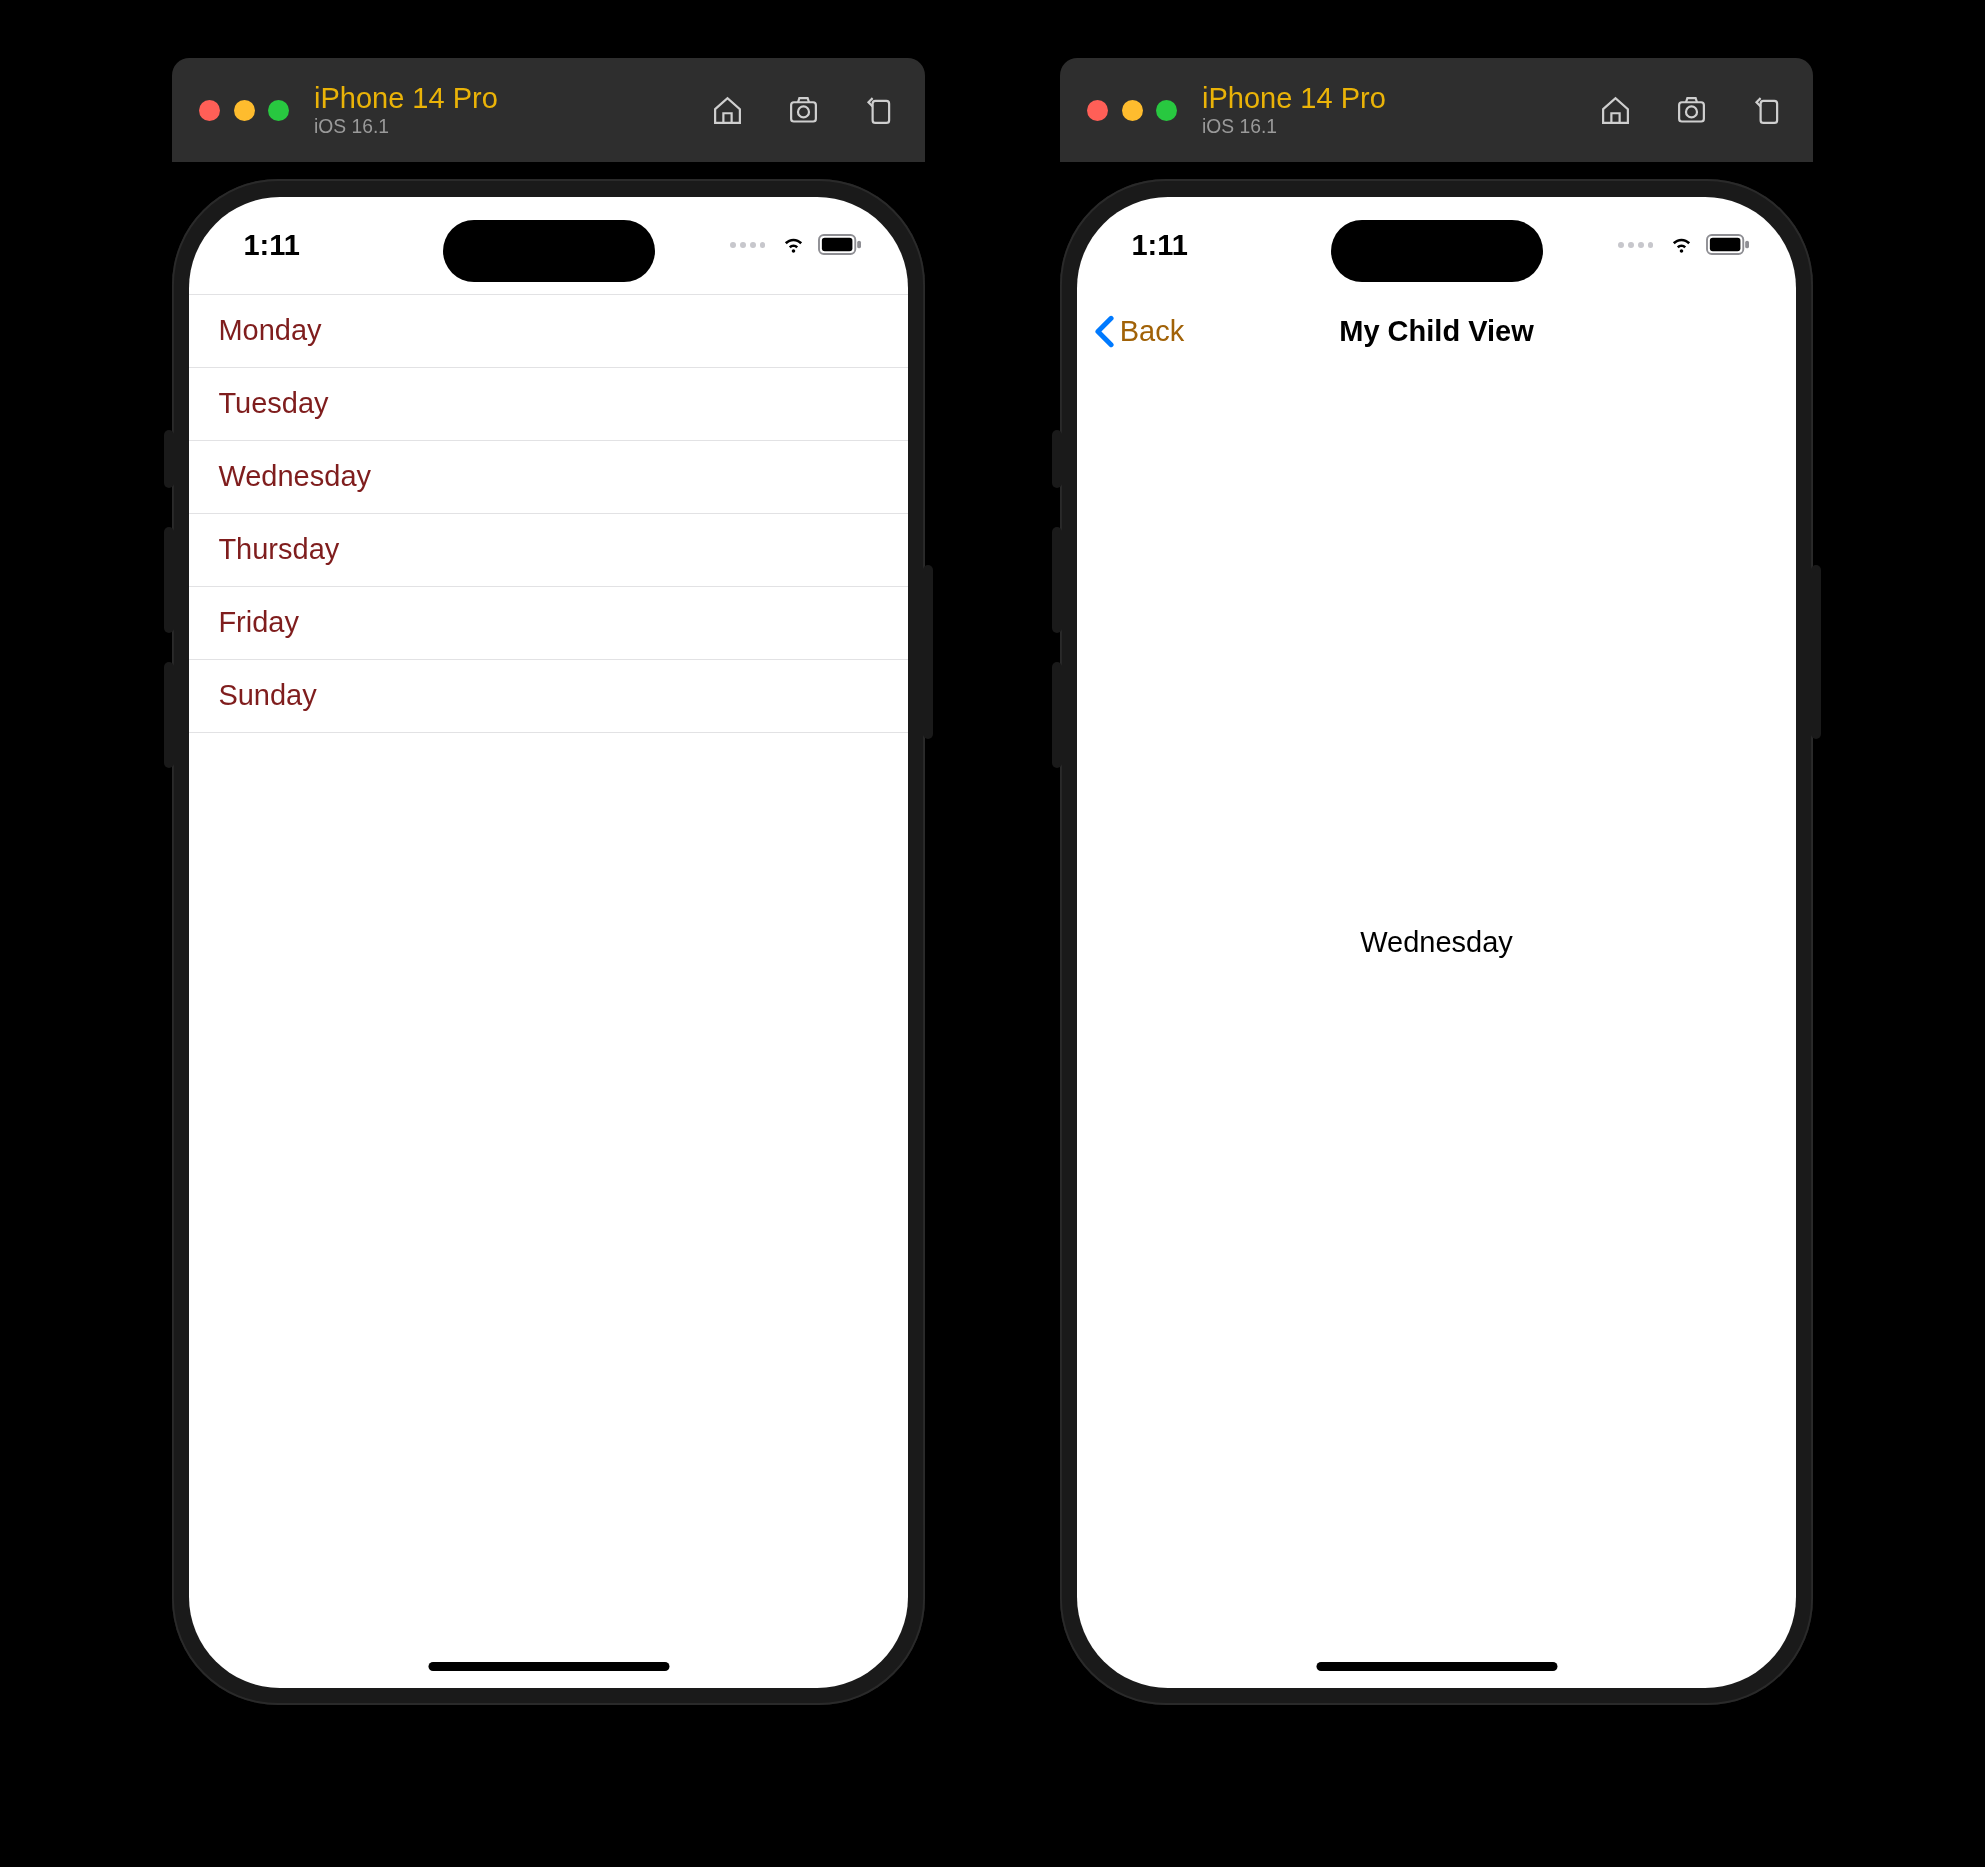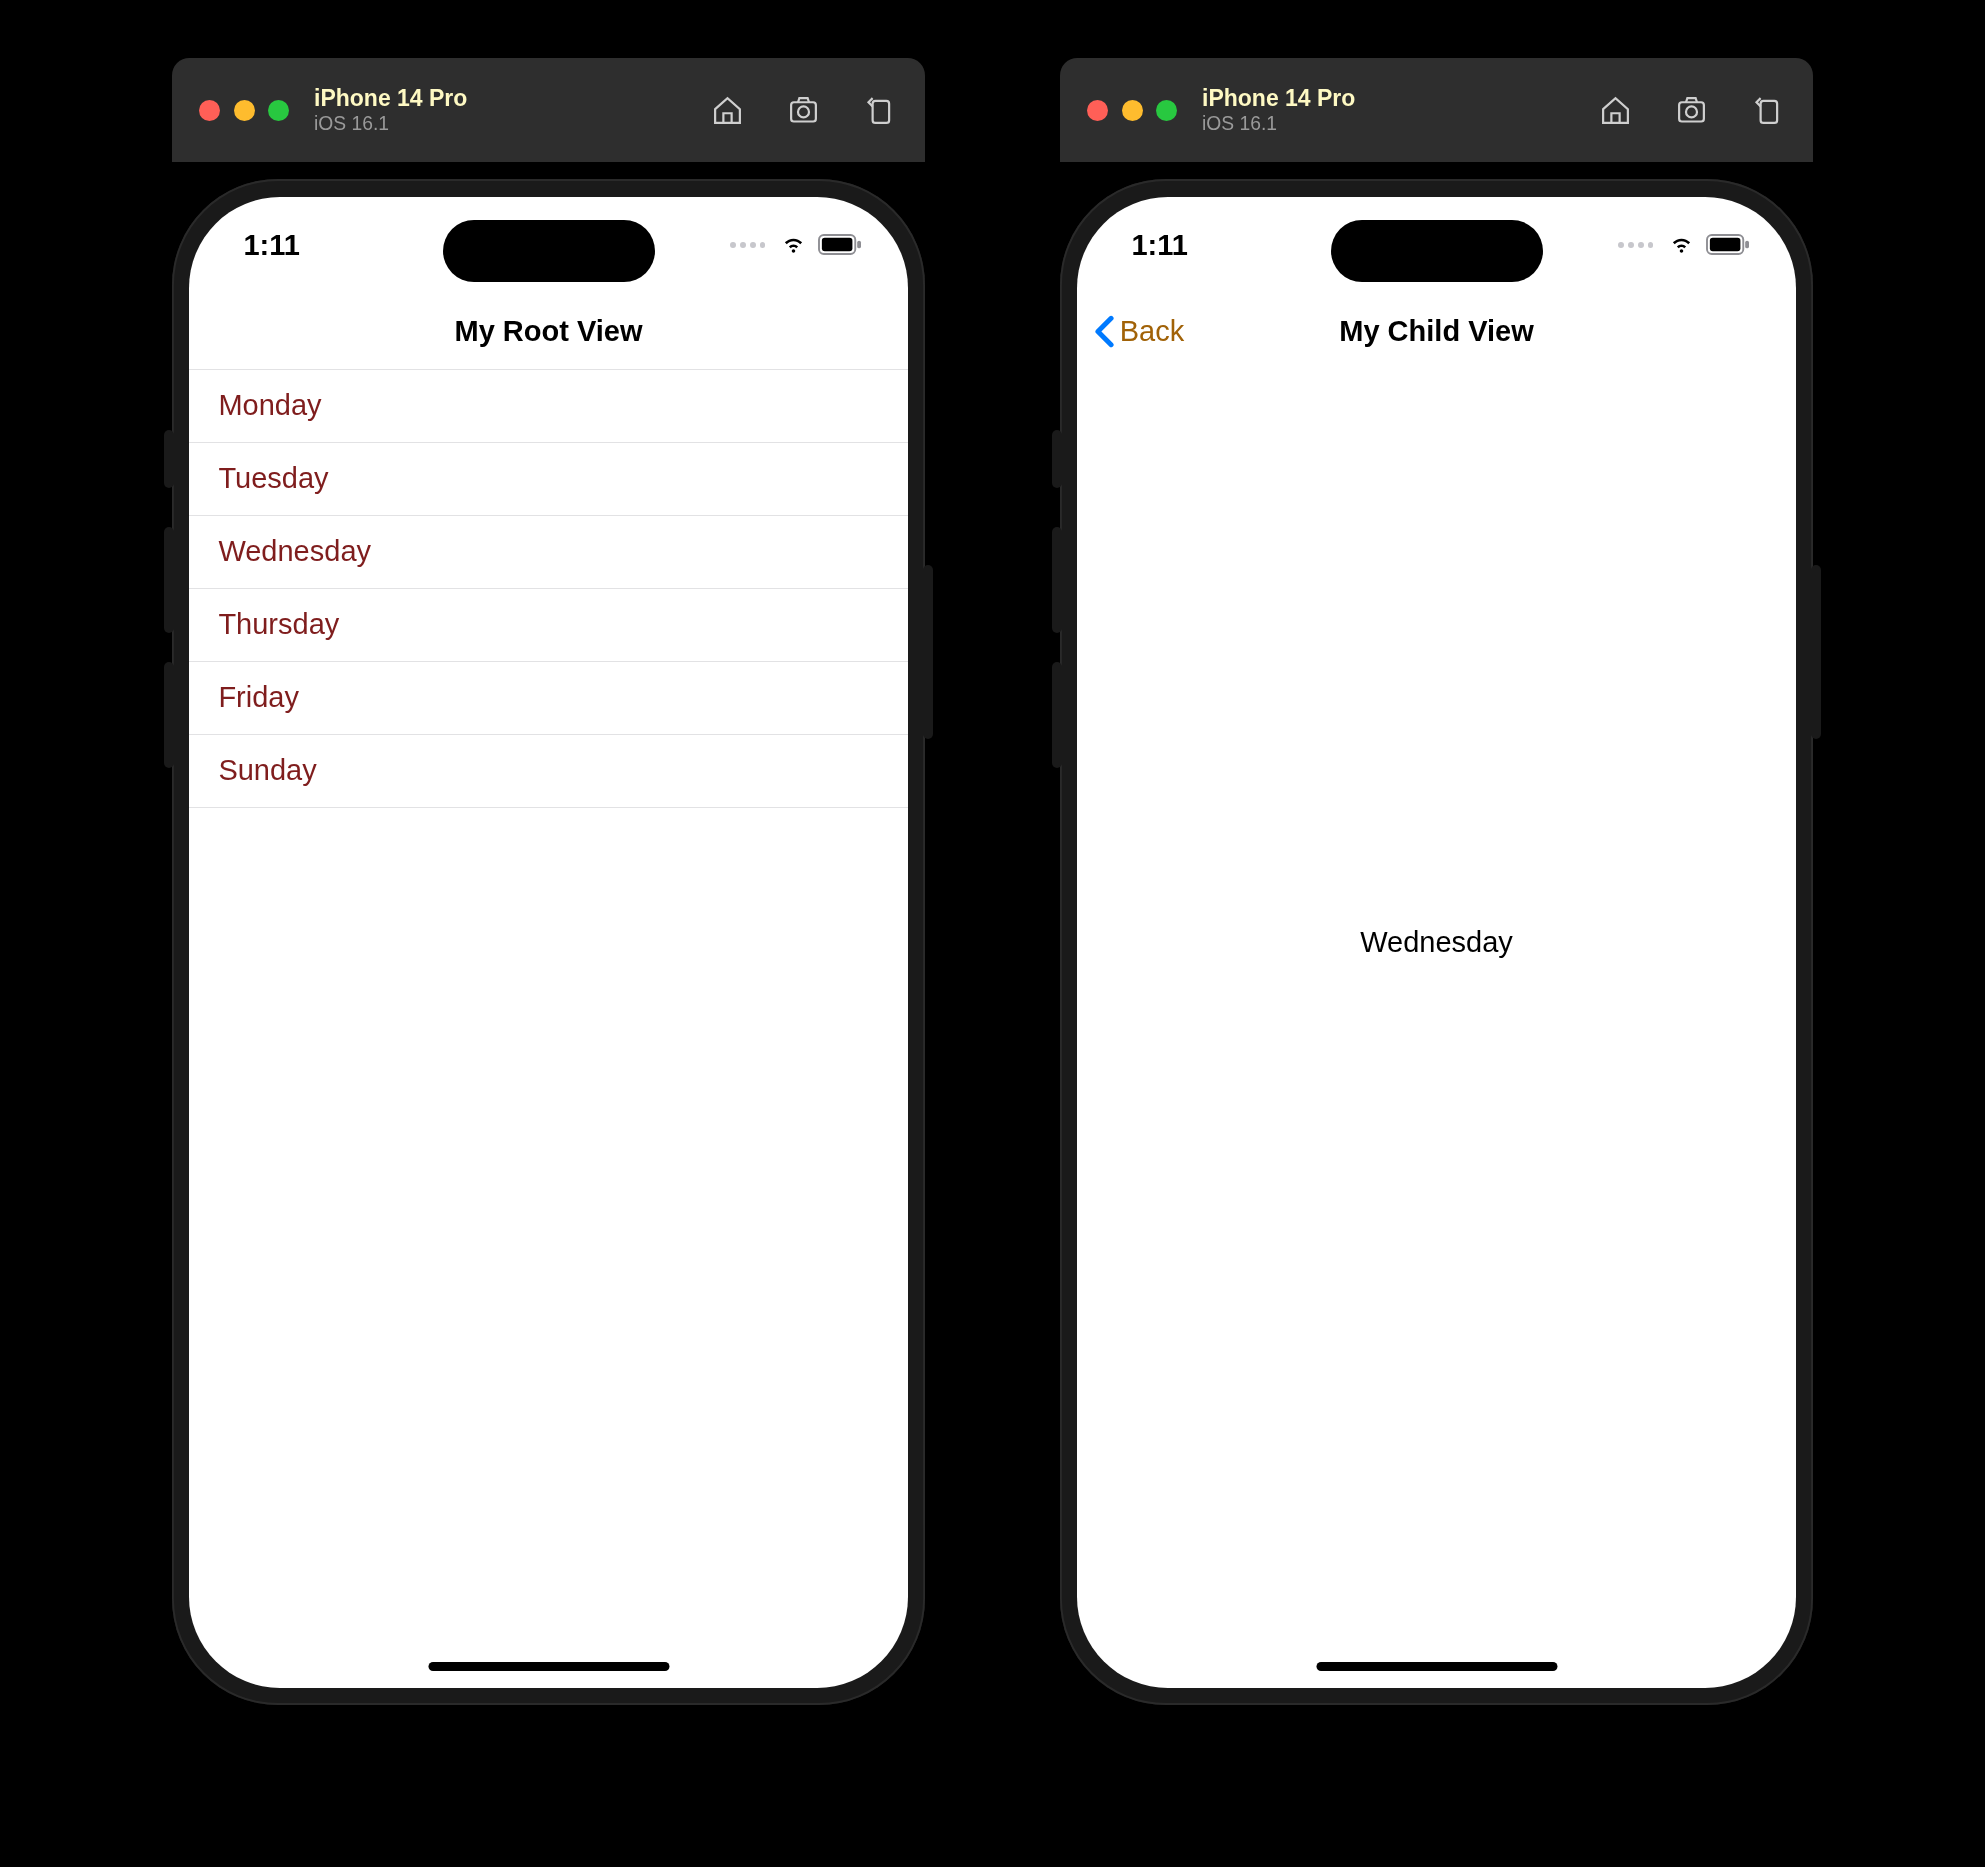--- a/index.html
+++ b/index.html
@@ -43,21 +43,21 @@
   }
   .tl-red { background: #ff5f57; }
   .tl-yellow { background: #febc2e; }
   .tl-green { background: #28c840; }
   .sim-title-block {
     margin-left: 25px;
     display: flex;
     flex-direction: column;
     justify-content: center;
   }
-  .sim-device { font-size: 23px; font-weight: 700; color: #fef9c3; }
+  .sim-device { font-size: 29px; font-weight: 400; color: #eab308; }
   .sim-os { font-size: 19.3px; color: #9a9a9a; margin-top: 1.9px; }
   .sim-actions {
     margin-left: auto;
     display: flex;
     gap: 39px;
     color: #cfcfcf;
   }
   .sim-icon {
     width: 37px; height: 37px;
     display:flex; align-items:center; justify-content:center;
@@ -245,23 +245,20 @@
           <span>
             <svg width="44" height="21" viewBox="0 0 46 22">
                 <rect x="1" y="1" width="38" height="20" rx="5" fill="none" stroke="#8e8e93" stroke-width="2"></rect>
                 <rect x="4" y="4" width="32" height="14" rx="3" fill="#000"></rect>
                 <rect x="41" y="7" width="4" height="8" rx="2" fill="#8e8e93"></rect>
               </svg>
           </span>
         </div>
       </div>
 
-      <div class="nav-bar">
-        <div class="nav-title">My Root View</div>
-      </div>
 
       <div class="list">
         <div class="list-row">
             <span>Monday</span>
           </div>
         <div class="list-row">
             <span>Tuesday</span>
           </div>
         <div class="list-row">
             <span>Wednesday</span>

